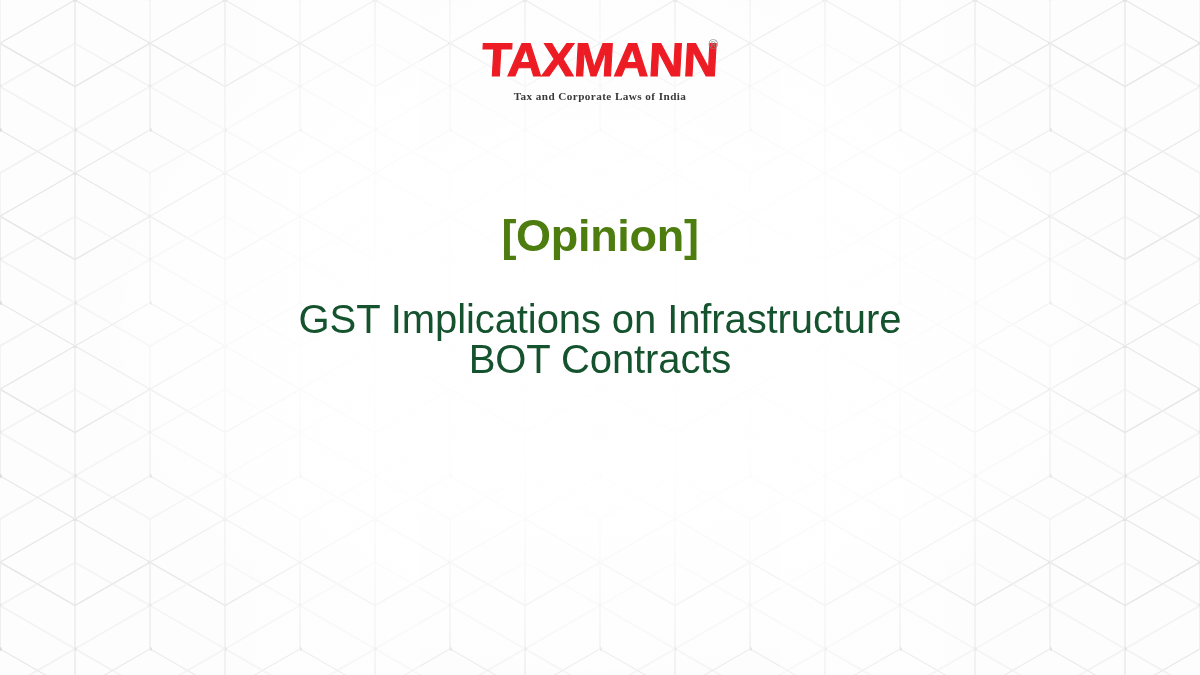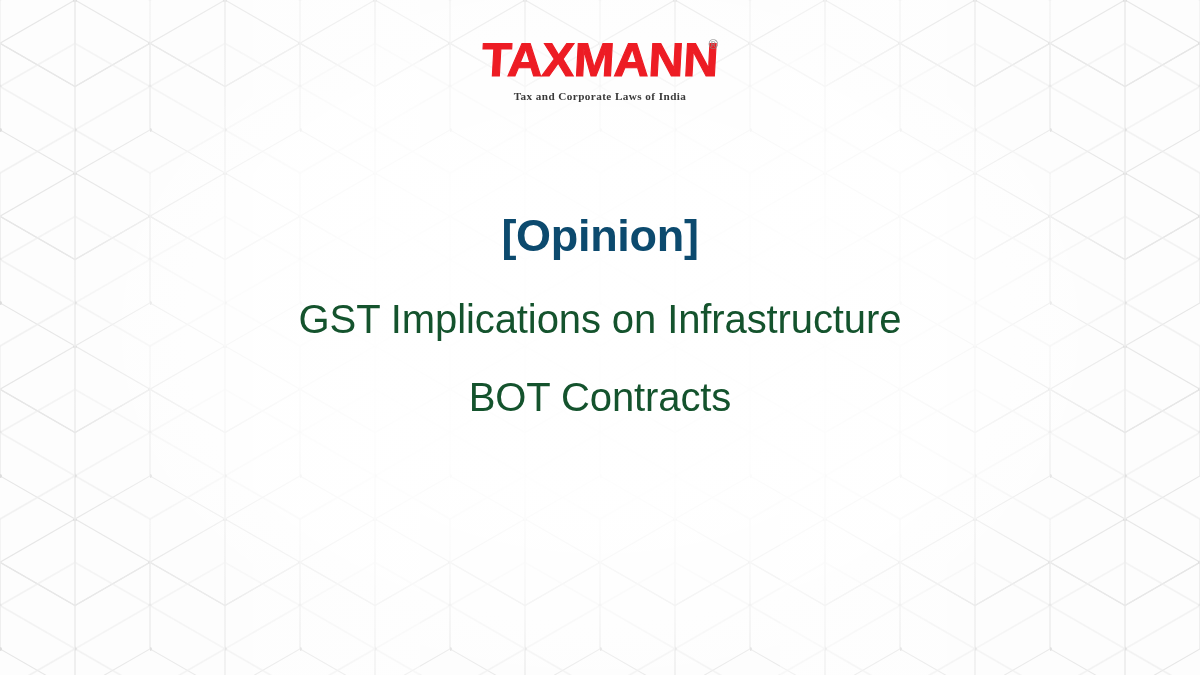--- a/index.html
+++ b/index.html
@@ -101,35 +101,35 @@
   .headline-block {
     margin-top: 108px;
     width: 100%;
     text-align: center;
   }
   .opinion-tag {
     font-family: "Liberation Sans", sans-serif;
     font-weight: bold;
     font-size: 45px;
     line-height: 1.05;
-    color: #0c4a6e;
+    color: #4d7c0f;
     letter-spacing: -0.3px;
     margin: 0;
   }
   .headline-line {
     font-family: "Liberation Sans", sans-serif;
     font-weight: normal;
     font-size: 40px;
     line-height: 1.0;
     color: #14532d;
     letter-spacing: -0.1px;
     margin: 0;
   }
   .headline-line.first { margin-top: 40px; }
-  .headline-line.second { margin-top: 38px; }
+  .headline-line.second { }
 </style>
 </head>
 <body>
 
 <div class="banner">
 
   <svg class="bg-pattern" viewBox="0 0 1200 675" preserveAspectRatio="none" aria-hidden="true">
     <defs>
       <pattern id="isoCubes" width="150" height="173" patternUnits="userSpaceOnUse">
         <g fill="none" stroke="#e6e6e6" stroke-width="1.2">

